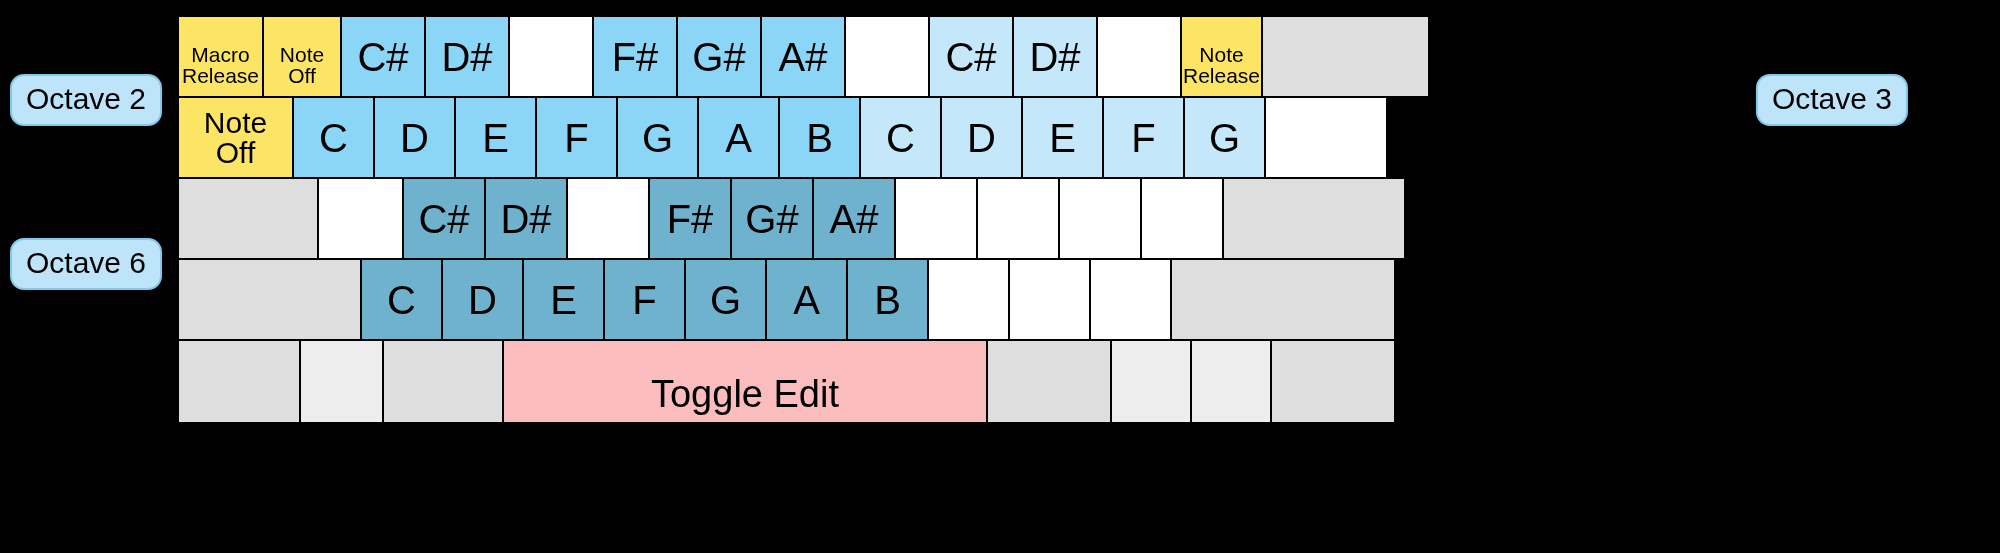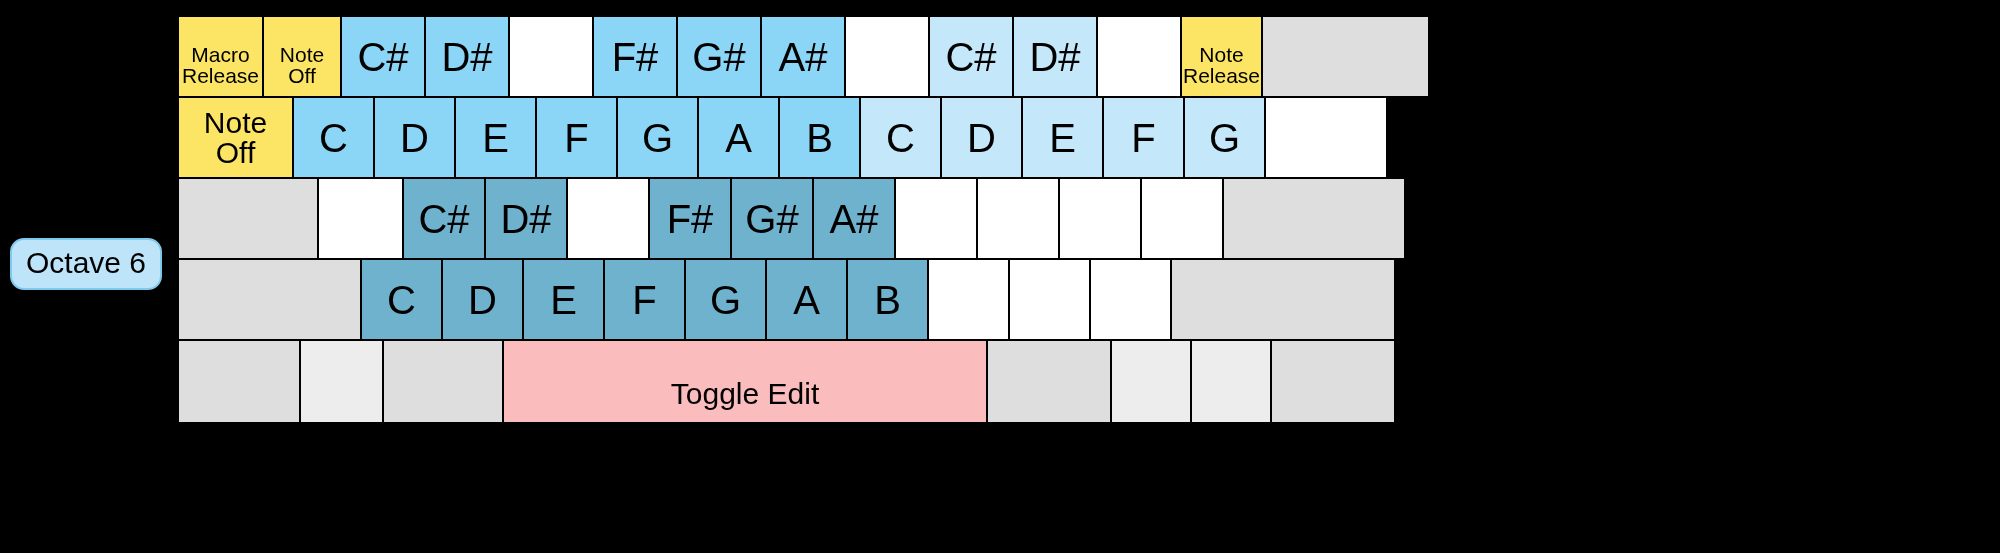--- a/index.html
+++ b/index.html
@@ -64,28 +64,30 @@
   .k-yellow {background:#FCE565;}
   .k-blue   {background:#8BD5F7;}
   .k-lblue  {background:#C4E8FA;}
   .k-steel  {background:#6FB2CE;}
   .k-pink   {background:#FBBCBE;}
 
   
   .lbl-big   {font-size:40px;}
   .lbl-small {font-size:21px;margin-top:16px;}
   .lbl-med   {font-size:30px;}
-  .lbl-toggle{font-size:30px;margin-top:24px;}
+  .lbl-toggle{font-size:38px;margin-top:24px;}
 </style>
 </head>
 <body>
 
 <div id="stage">
 
+  <div class="pill" id="pill-oct2">Octave 2</div>
   <div class="pill" id="pill-oct1">Octave 6</div>
+  <div class="pill" id="pill-oct3">Octave 3</div>
 
   <div id="kb">
       <div class="row">
         <div class="key k-yellow" style="width: 85px; flex: 0 0 85px;">
           <span class="lbl-small" style="white-space: pre-line;">Macro
 Release</span>
         </div>
         <div class="key k-yellow" style="width: 78px; flex: 0 0 78px;">
           <span class="lbl-small" style="white-space: pre-line;">Note
 Off</span>

